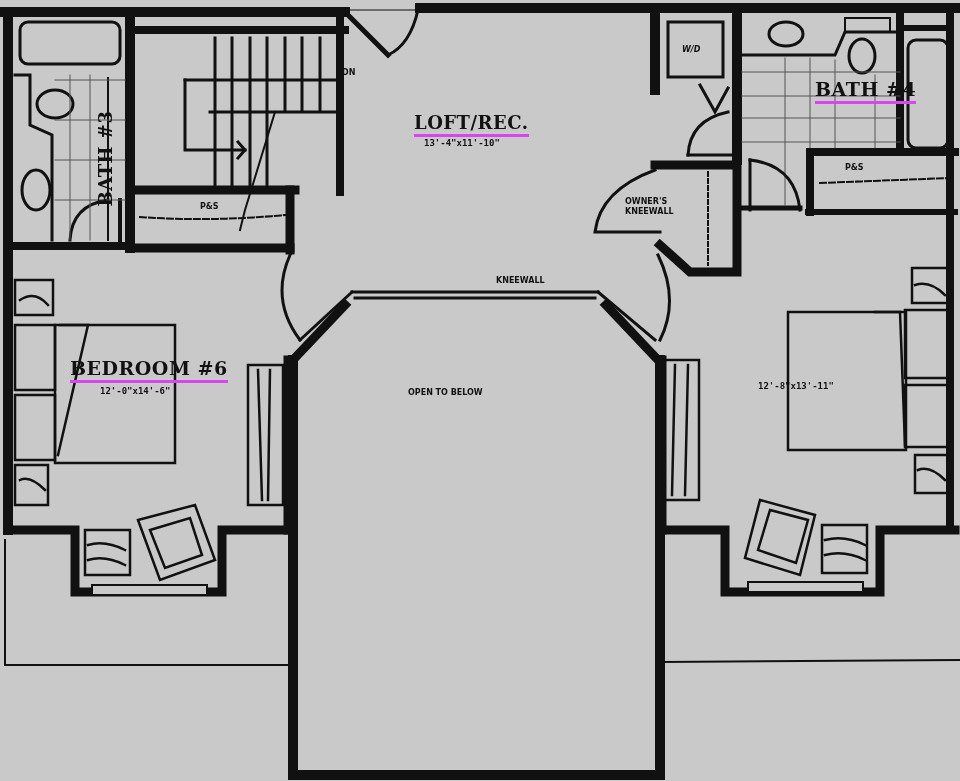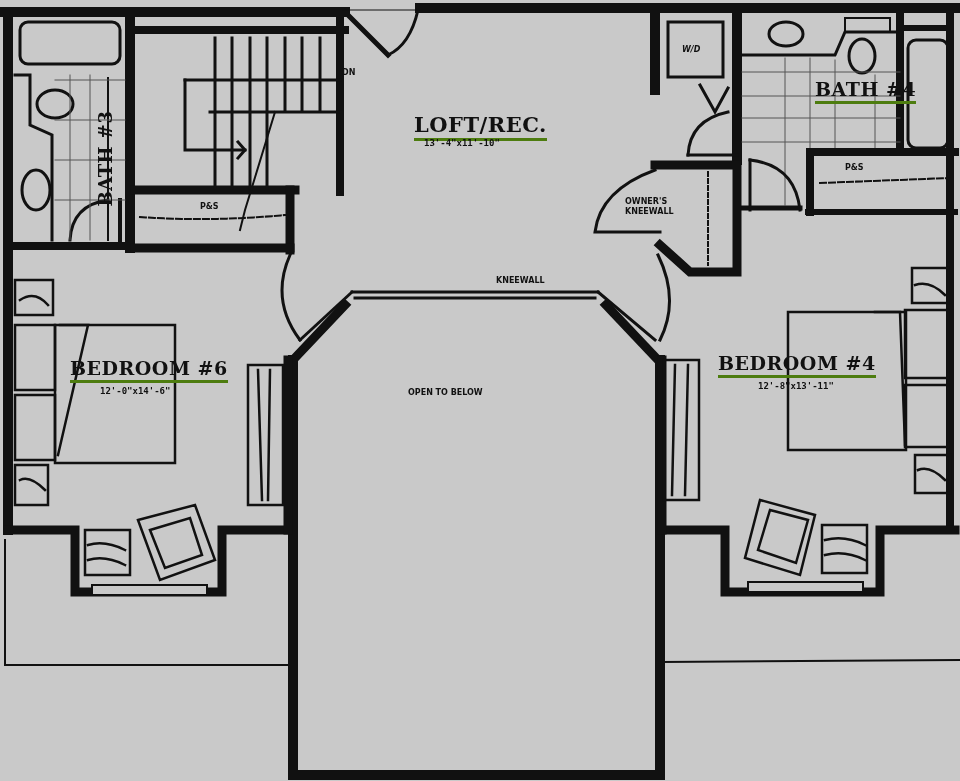--- a/index.html
+++ b/index.html
@@ -1,23 +1,23 @@
 <!DOCTYPE html>
 <html><head>
 <meta charset="utf-8">
 <style>
   html,body{margin:0;padding:0;background:#c9c9c9;}
   #plan{position:relative;width:960px;height:781px;overflow:hidden;background:#c9c9c9;}
   svg{position:absolute;left:0;top:0;}
   .lbl{position:absolute;font-family:"DejaVu Serif",serif;font-weight:bold;color:#111;white-space:nowrap;letter-spacing:0.5px;}
-  .big{font-size:21px;}
+  .big{font-size:18px;}
   .mid{font-size:19px;}
   .dim{position:absolute;font-family:"DejaVu Sans Mono",monospace;font-size:9px;font-weight:bold;color:#111;white-space:nowrap;}
   .tiny{position:absolute;font-family:"DejaVu Sans",sans-serif;font-size:8px;font-weight:bold;color:#111;white-space:nowrap;}
-  .uline{border-bottom:3px solid #4d7c0f;padding-bottom:1px;}
+  .uline{border-bottom:3px solid #d946ef;padding-bottom:1px;}
 </style>
 </head>
 <body>
 
 <div id="plan">
 <svg width="960" height="781" viewBox="0 0 960 781">
   <g fill="none" stroke="#111" stroke-linecap="square">
 
     <path d="M5 12 L345 12" stroke-width="10"></path>
     <path d="M420 8 L955 8" stroke-width="10"></path>
@@ -150,21 +150,20 @@
     </g>
   </g>
 </svg>
 
 <div class="lbl big uline" style="left:414px;top:112px;">LOFT/REC.</div>
 <div class="dim" style="left:424px;top:138px;">13'-4"x11'-10"</div>
 
 <div class="lbl mid uline" style="left:70px;top:357px;">BEDROOM #6</div>
 <div class="dim" style="left:100px;top:386px;">12'-0"x14'-6"</div>
 
-<div class="lbl mid uline" style="left:718px;top:352px;">BEDROOM #4</div>
 <div class="dim" style="left:758px;top:381px;">12'-8"x13'-11"</div>
 
 <div class="lbl" style="left:58px;top:148px;font-size:18px;transform:rotate(-90deg);transform-origin:center;">BATH #3</div>
 
 <div class="lbl mid uline" style="left:815px;top:78px;">BATH #4</div>
 
 <div class="tiny" style="left:408px;top:388px;">OPEN TO BELOW</div>
 <div class="tiny" style="left:448px;top:276px;padding-left:48px;">KNEEWALL</div>
 <div class="tiny" style="left:342px;top:68px;text-align:center;">DN</div>
 <div class="tiny" style="left:682px;top:45px;font-style:italic;">W/D</div>

